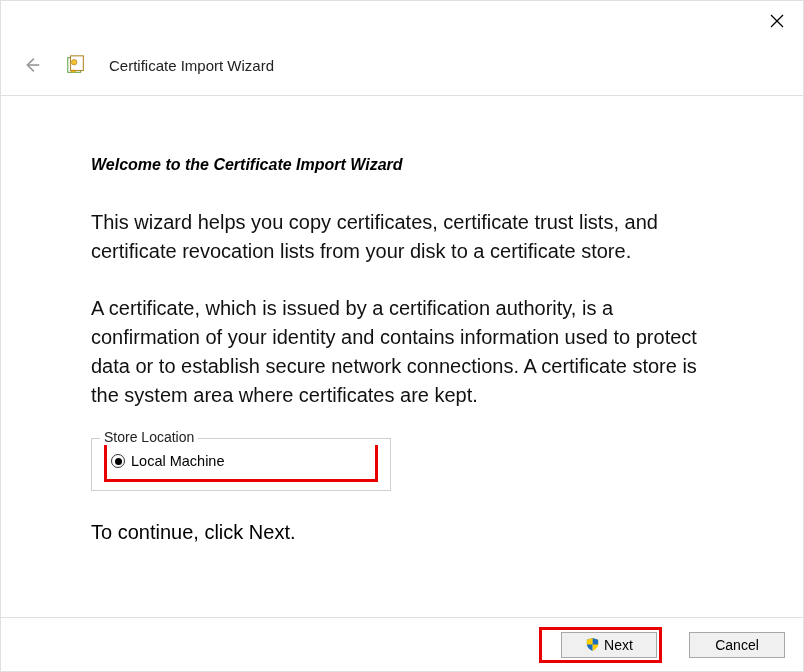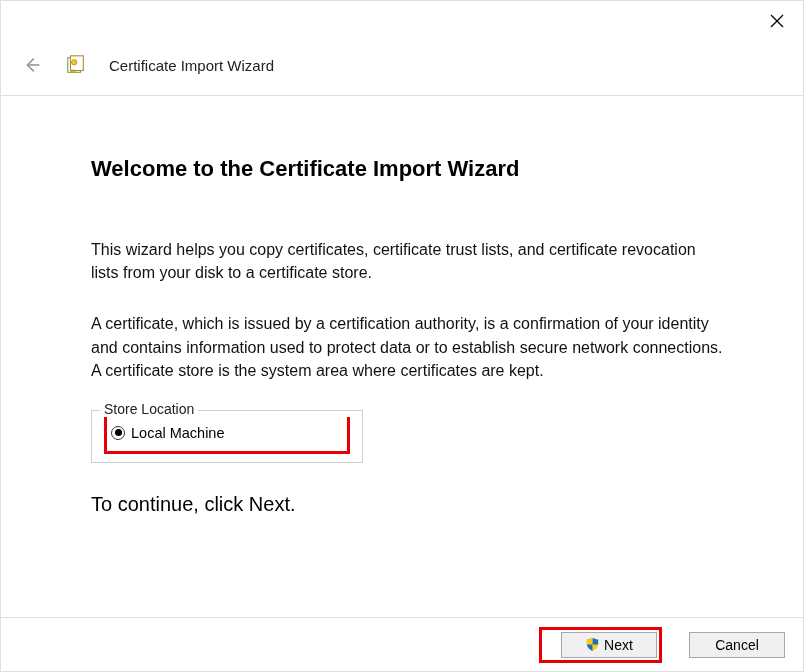--- a/index.html
+++ b/index.html
@@ -46,34 +46,35 @@
       font-weight: 400;
     }
     .divider {
       border-bottom: 1px solid #e0e0e0;
       margin-top: 6px;
     }
     .content {
       padding: 60px 80px 0 90px;
     }
     .main-heading {
-      font-size: 22px;
+      font-size: 16px;
       font-weight: 700;
       color: #000;
-      margin-bottom: 56px;
+      margin-bottom: 34px;
+      font-style: italic;
     }
     .para {
-      font-size: 16px;
+      font-size: 20px;
       line-height: 1.45;
       color: #111;
       margin-bottom: 28px;
     }
     .groupbox {
       border: 1px solid #cfcfcf;
-      width: 272px;
+      width: 300px;
       padding: 8px 12px 6px 12px;
       position: relative;
       margin-top: 10px;
     }
     .groupbox-legend {
       position: absolute;
       top: -10px;
       left: 8px;
       background: #fff;
       padding: 0 4px;

